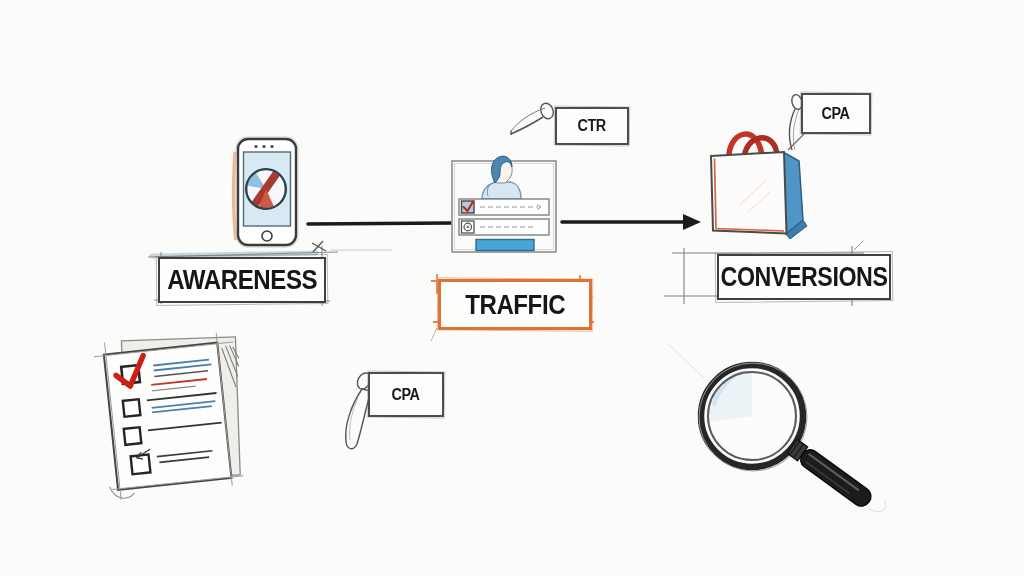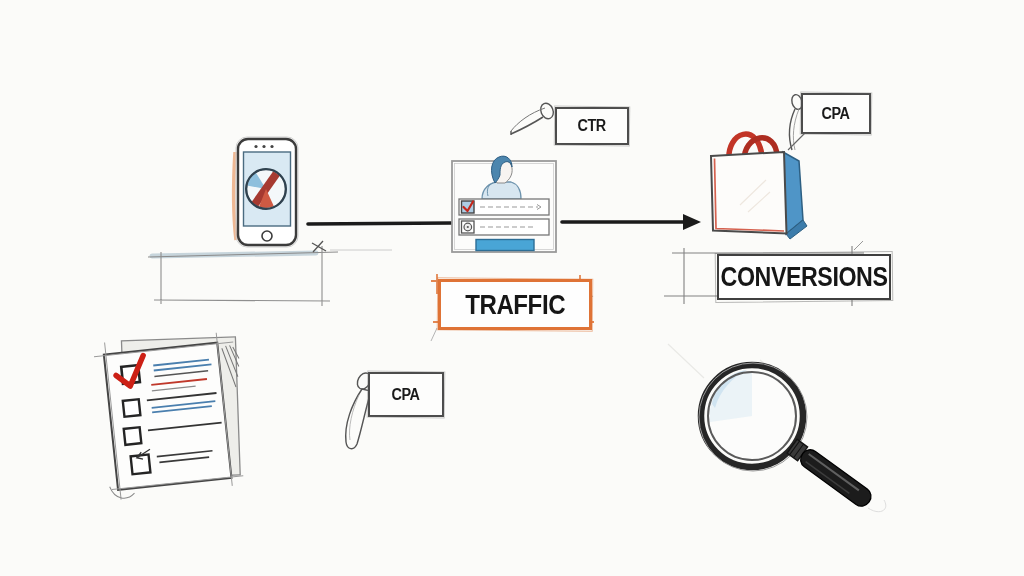--- a/index.html
+++ b/index.html
@@ -166,20 +166,23 @@
     <g>
       <path d="M431 281 H450 M437 274 V294 M580 275 V291 M433 322 H594" stroke="#df7336" stroke-width="1.8" opacity=".85"></path>
       <path d="M582 284 L593 297 M437 328 L431 341" stroke="#b5b5b5" stroke-width="1"></path>
     </g>
     <g>
       <path d="M672 253 H864 M664 296 H860 M684 248 V304 M852 246 V306" stroke="#828282" stroke-width="1.1"></path>
       <path d="M854 250 L863 241" stroke="#999" stroke-width="1"></path>
     </g>
   </svg>
 
+  <div class="lbl stage-awareness">
+    <span class="txt">AWARENESS</span>
+  </div>
   <div class="lbl orange stage-traffic">
     <span class="txt">TRAFFIC</span>
   </div>
   <div class="lbl stage-conversions">
     <span class="txt">CONVERSIONS</span>
   </div>
 
   <div class="tag tag-ctr">
     <span class="txt">CTR</span>
   </div>

